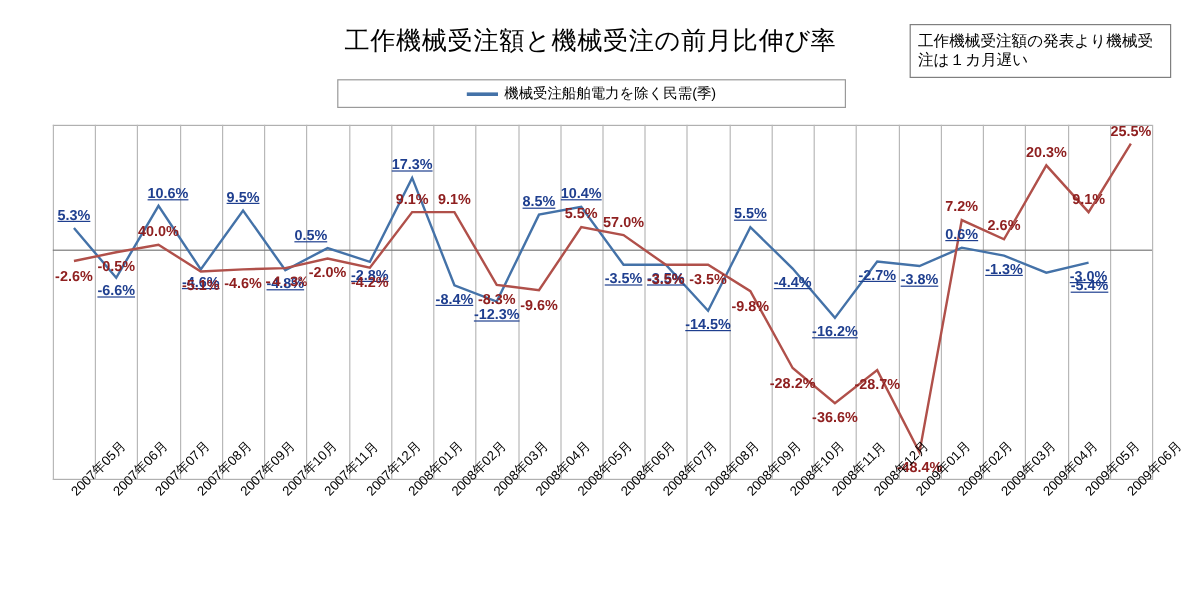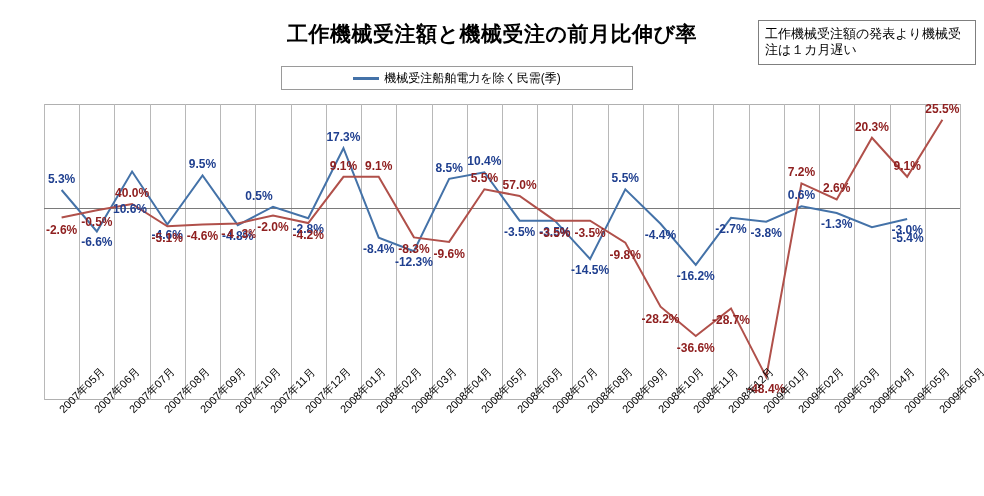--- a/index.html
+++ b/index.html
@@ -19,40 +19,40 @@
     width: 984px;
     height: 496px;
   }
   #chart-title {
     position: absolute;
     left: 0;
     top: 20px;
     width: 984px;
     text-align: center;
     font-size: 21px;
-    font-weight: bold;
+    font-weight: normal;
     letter-spacing: 0.5px;
   }
   #note-box {
     position: absolute;
     right: 8px;
     top: 20px;
     width: 218px;
     border: 1px solid #7f7f7f;
     padding: 5px 6px;
     font-size: 13px;
     line-height: 1.25;
     background: #ffffff;
     box-sizing: border-box;
   }
   #legend {
     position: absolute;
     left: 281px;
     top: 66px;
-    width: 352px;
+    width: 424px;
     height: 24px;
     border: 1px solid #9a9a9a;
     background: #ffffff;
     display: flex;
     align-items: center;
     justify-content: space-around;
     box-sizing: border-box;
   }
   .legend-entry {
     display: flex;
@@ -105,21 +105,21 @@
     height: 296px;
     overflow: visible;
   }
   .pt-label {
     position: absolute;
     font-size: 12px;
     font-weight: bold;
     white-space: nowrap;
     transform: translate(-50%, -50%);
   }
-  .pt-label.blue { color: #1f3f8f; }
+  .pt-label.blue { color: #1f3f8f; text-decoration: underline; }
   .pt-label.red { color: #8f2020; }
   #xaxis {
     position: absolute;
     left: 44px;
     top: 402px;
     width: 916px;
     height: 92px;
   }
   .xtick {
     position: absolute;
@@ -177,21 +177,21 @@
         <div class="gridline" style="left: 916px;"></div>
       </div>
     <div id="zero-axis" style="top: 104.471px;"></div>
     <svg class="series-layer" id="series-layer">
         <polyline points="17.615384615384617,86.01411764705882 52.846153846153854,127.45411764705882 88.07692307692308,67.55764705882352 123.30769230769232,120.48941176470589 158.53846153846155,71.38823529411765 193.76923076923077,121.18588235294116 229.00000000000003,102.72941176470589 264.2307692307692,114.22117647058823 299.4615384615385,44.22588235294118 334.69230769230774,133.72235294117647 369.92307692307696,147.30352941176469 405.1538461538462,74.87058823529412 440.3846153846154,68.25411764705883 475.61538461538464,116.65882352941176 510.84615384615387,116.65882352941176 546.0769230769231,154.96470588235294 581.3076923076924,85.31764705882352 616.5384615384615,119.79294117647058 651.7692307692308,160.88470588235296 687,113.87294117647059 722.2307692307693,117.70352941176469 757.4615384615386,102.38117647058823 792.6923076923077,108.99764705882355 827.923076923077,123.27529411764705 863.1538461538462,114.91764705882353" fill="none" stroke="#4472a8" stroke-width="2"></polyline>
         <polyline points="17.615384615384617,113.52470588235295 52.846153846153854,106.21176470588236 88.07692307692308,99.94352941176469 123.30769230769232,122.23058823529412 158.53846153846155,120.48941176470589 193.76923076923077,119.44470588235293 229.00000000000003,111.43529411764706 264.2307692307692,119.0964705882353 299.4615384615385,72.78117647058824 334.69230769230774,72.78117647058824 369.92307692307696,133.37411764705882 405.1538461538462,137.90117647058824 440.3846153846154,85.31764705882352 475.61538461538464,91.93411764705881 510.84615384615387,116.65882352941176 546.0769230769231,116.65882352941176 581.3076923076924,138.59764705882353 616.5384615384615,202.6729411764706 651.7692307692308,231.92470588235292 687,204.41411764705884 722.2307692307693,273.01647058823534 757.4615384615386,79.39764705882354 792.6923076923077,95.41647058823528 827.923076923077,33.77882352941176 863.1538461538462,72.78117647058824 898.3846153846155,15.670588235294117" fill="none" stroke="#b0504a" stroke-width="2"></polyline>
       </svg>
     <div id="labels-layer">
         <div class="pt-label blue" style="left: 17.6154px; top: 75.0141px;">5.3%</div>
         <div class="pt-label blue" style="left: 52.8462px; top: 138.454px;">-6.6%</div>
-        <div class="pt-label blue" style="left: 86px; top: 56.5576px; margin-top: 48px;">10.6%</div>
+        <div class="pt-label blue" style="left: 96px; top: 56.5576px;">10.6%</div>
         <div class="pt-label blue" style="left: 123.308px; top: 131.489px;">-4.6%</div>
         <div class="pt-label blue" style="left: 158.538px; top: 60.3882px;">9.5%</div>
         <div class="pt-label blue" style="left: 193.769px; top: 132.186px;">-4.8%</div>
         <div class="pt-label blue" style="left: 215px; top: 91.7294px;">0.5%</div>
         <div class="pt-label blue" style="left: 264.231px; top: 125.221px;">-2.8%</div>
         <div class="pt-label blue" style="left: 299.462px; top: 33.2259px;">17.3%</div>
         <div class="pt-label blue" style="left: 334.692px; top: 144.722px;">-8.4%</div>
         <div class="pt-label blue" style="left: 369.923px; top: 158.304px;">-12.3%</div>
         <div class="pt-label blue" style="left: 405.154px; top: 63.8706px;">8.5%</div>
         <div class="pt-label blue" style="left: 440.385px; top: 57.2541px;">10.4%</div>

